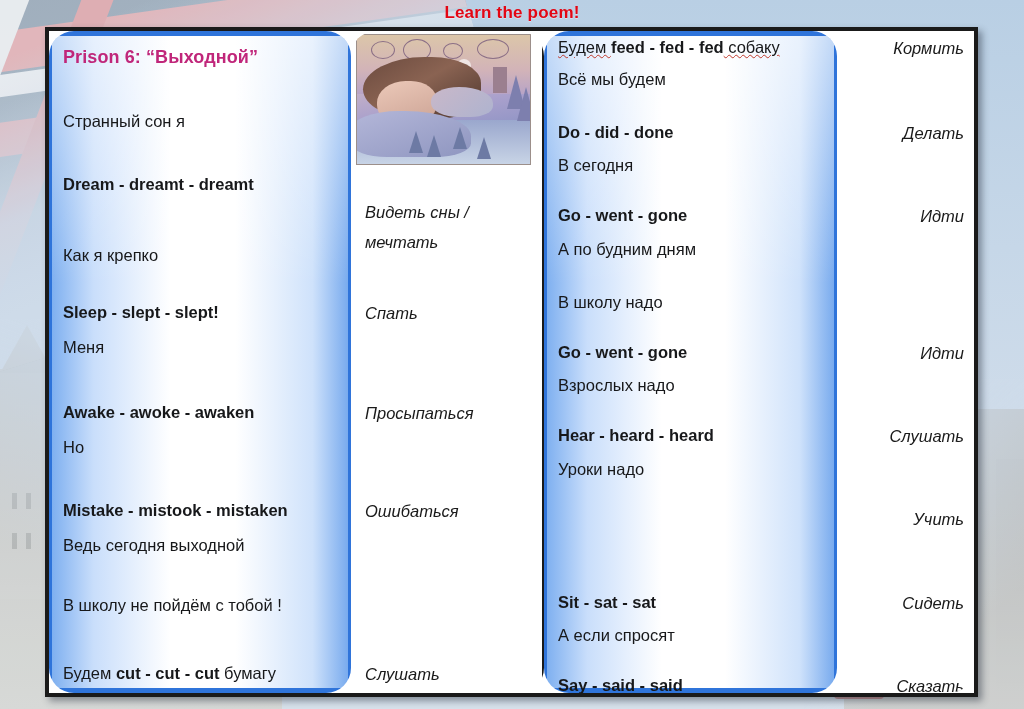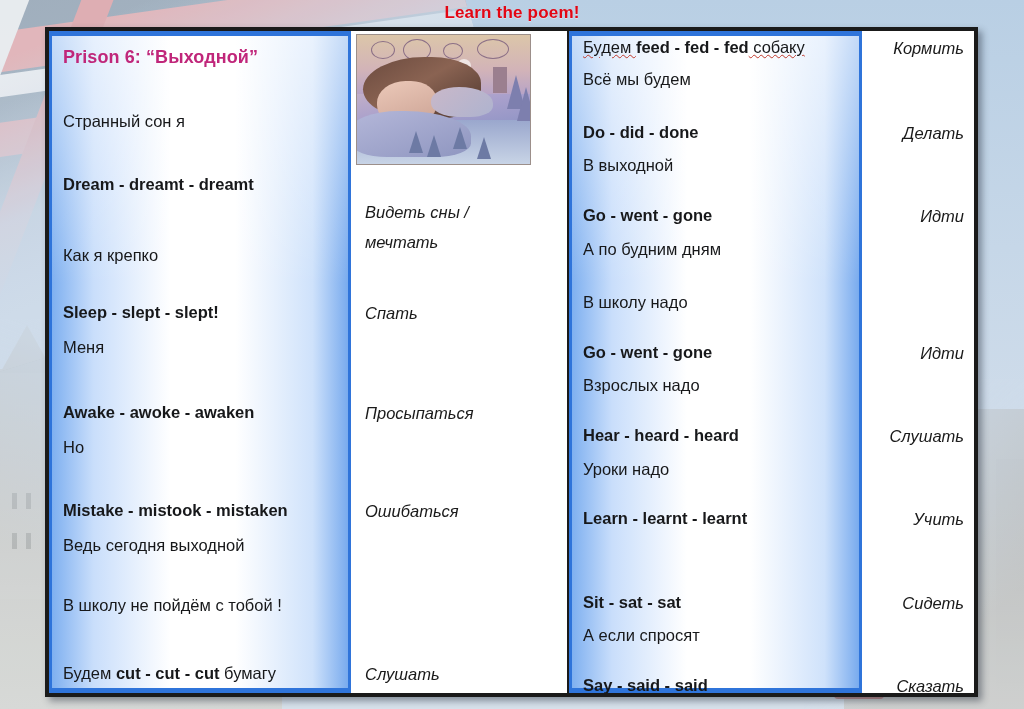--- a/index.html
+++ b/index.html
@@ -63,23 +63,23 @@
     z-index:6;text-shadow:0 1px 0 rgba(255,255,255,.35);
   }
 
   
   #poem-table{
     position:absolute;left:45px;top:27px;width:933px;height:670px;
     border:4px solid #1a1a1a;background:#ffffff;box-sizing:border-box;
     box-shadow:4px 4px 7px rgba(30,40,55,.45);
     display:flex;z-index:5;
   }
-  .col{box-sizing:border-box;position:relative;height:100%;overflow:hidden;}
+  .col{box-sizing:border-box;position:relative;height:100%;overflow:hidden;border-radius:25px;}
   .col-ru-left{width:302px;}
-  .col-tr-left{width:218px;}
+  .col-tr-left{width:193px;}
   .col-ru-right{width:293px;}
   .col-tr-right{width:140px;flex:1;}
 
   
   .bluepanel{
     position:absolute;inset:0;
     background:linear-gradient(90deg,#7fb0f0 0%,#c9defb 14%,#ffffff 40%,#ffffff 62%,#cfe2fb 88%,#79abee 100%);
     border-top:5px solid #2f74da;border-bottom:5px solid #2f74da;
     border-left:3px solid #2f74da;border-right:3px solid #2f74da;
   }
@@ -257,34 +257,33 @@
 
   <div class="col col-ru-right">
     <div class="bluepanel"></div>
     <div class="panel-inner">
       <div class="line abs" style="top:8px;left:14px">
         <span class="spell">Будем </span><b>feed - fed - fed</b><span class="spell"> собаку</span>
       </div>
       <div class="line abs" style="top:40px;left:14px">Всё мы будем</div>
 
       <div class="line verb abs" style="top:93px;left:14px">Do - did - done</div>
-      <div class="line abs" style="top:126px;left:14px">В выходной</div>
+      <div class="line abs" style="top:126px;left:14px">В сегодня</div>
 
       <div class="line verb abs" style="top:176px;left:14px">Go - went - gone</div>
       <div class="line abs" style="top:210px;left:14px">А по будним дням</div>
 
       <div class="line abs" style="top:263px;left:14px">В школу надо</div>
 
       <div class="line verb abs" style="top:313px;left:14px">Go - went - gone</div>
       <div class="line abs" style="top:346px;left:14px">Взрослых надо</div>
 
       <div class="line verb abs" style="top:396px;left:14px">Hear - heard - heard</div>
       <div class="line abs" style="top:430px;left:14px">Уроки надо</div>
 
-      <div class="line verb abs" style="top:479px;left:14px">Learn - learnt - learnt</div>
 
       <div class="line abs" style="top:596px;left:14px">А если спросят</div>
       <div class="line verb abs" style="top:563px;left:14px">Sit - sat - sat</div>
 
       <div class="line verb abs" style="top:646px;left:14px">Say - said - said</div>
     </div>
   </div>
 
   <div class="col col-tr-right">
     <div class="tr right abs" style="top:8px">Кормить</div>

